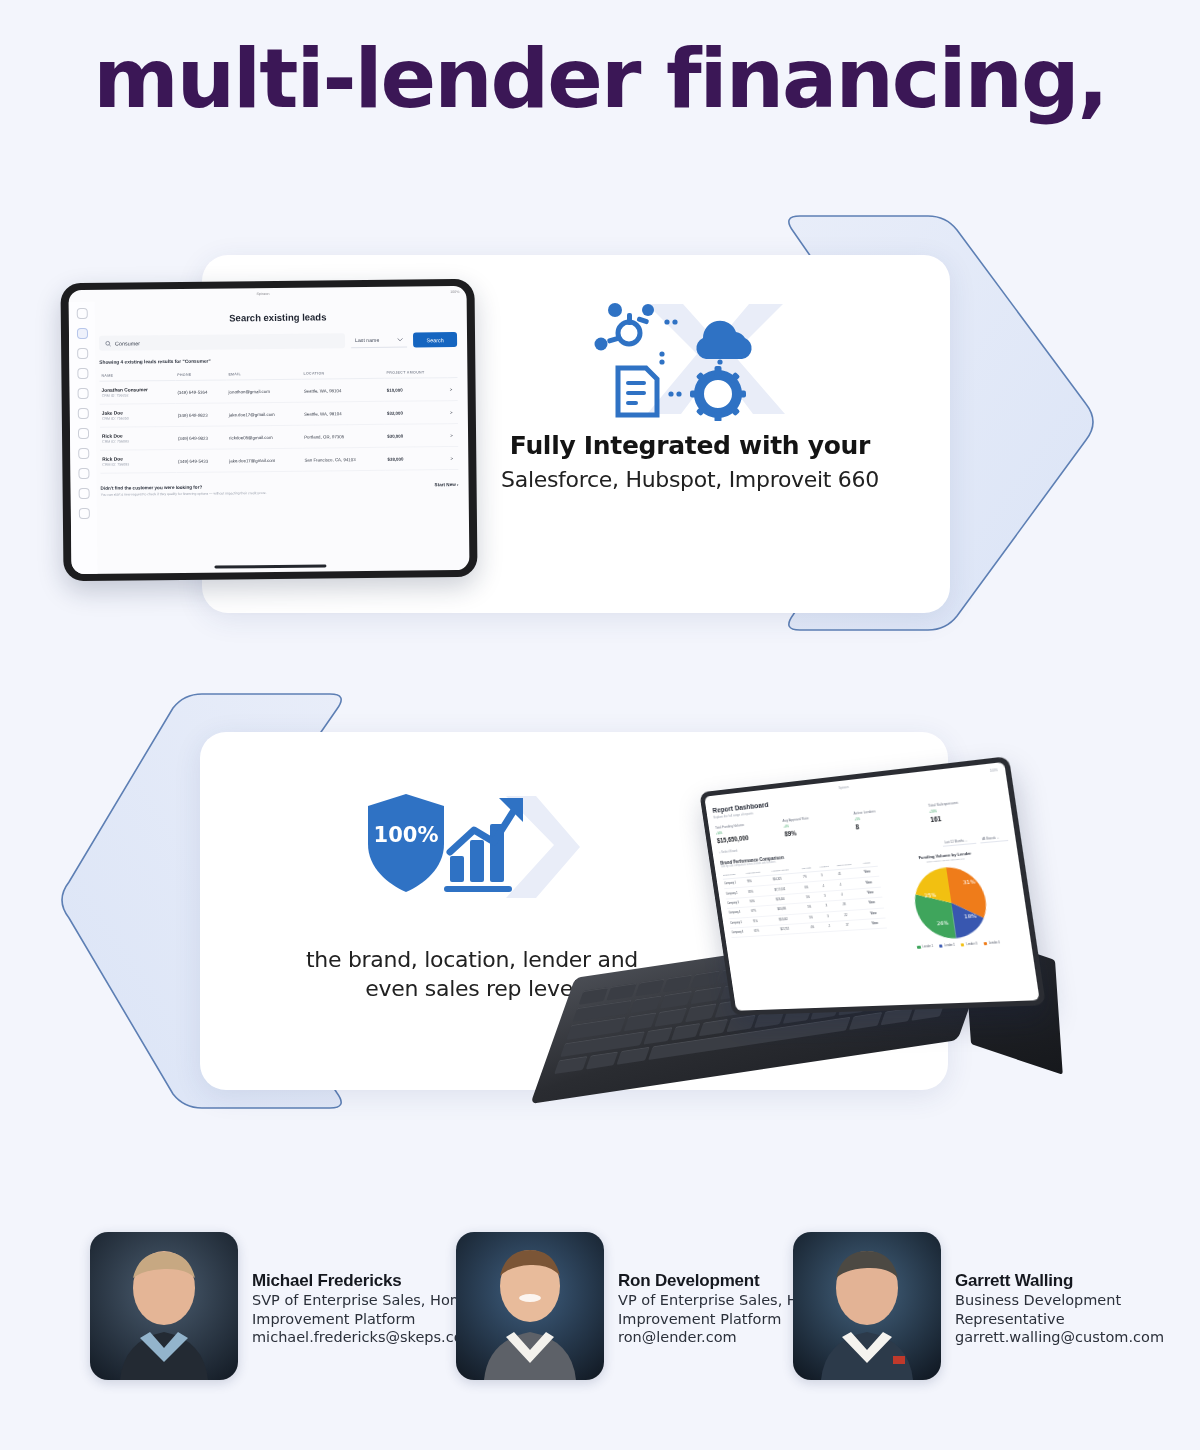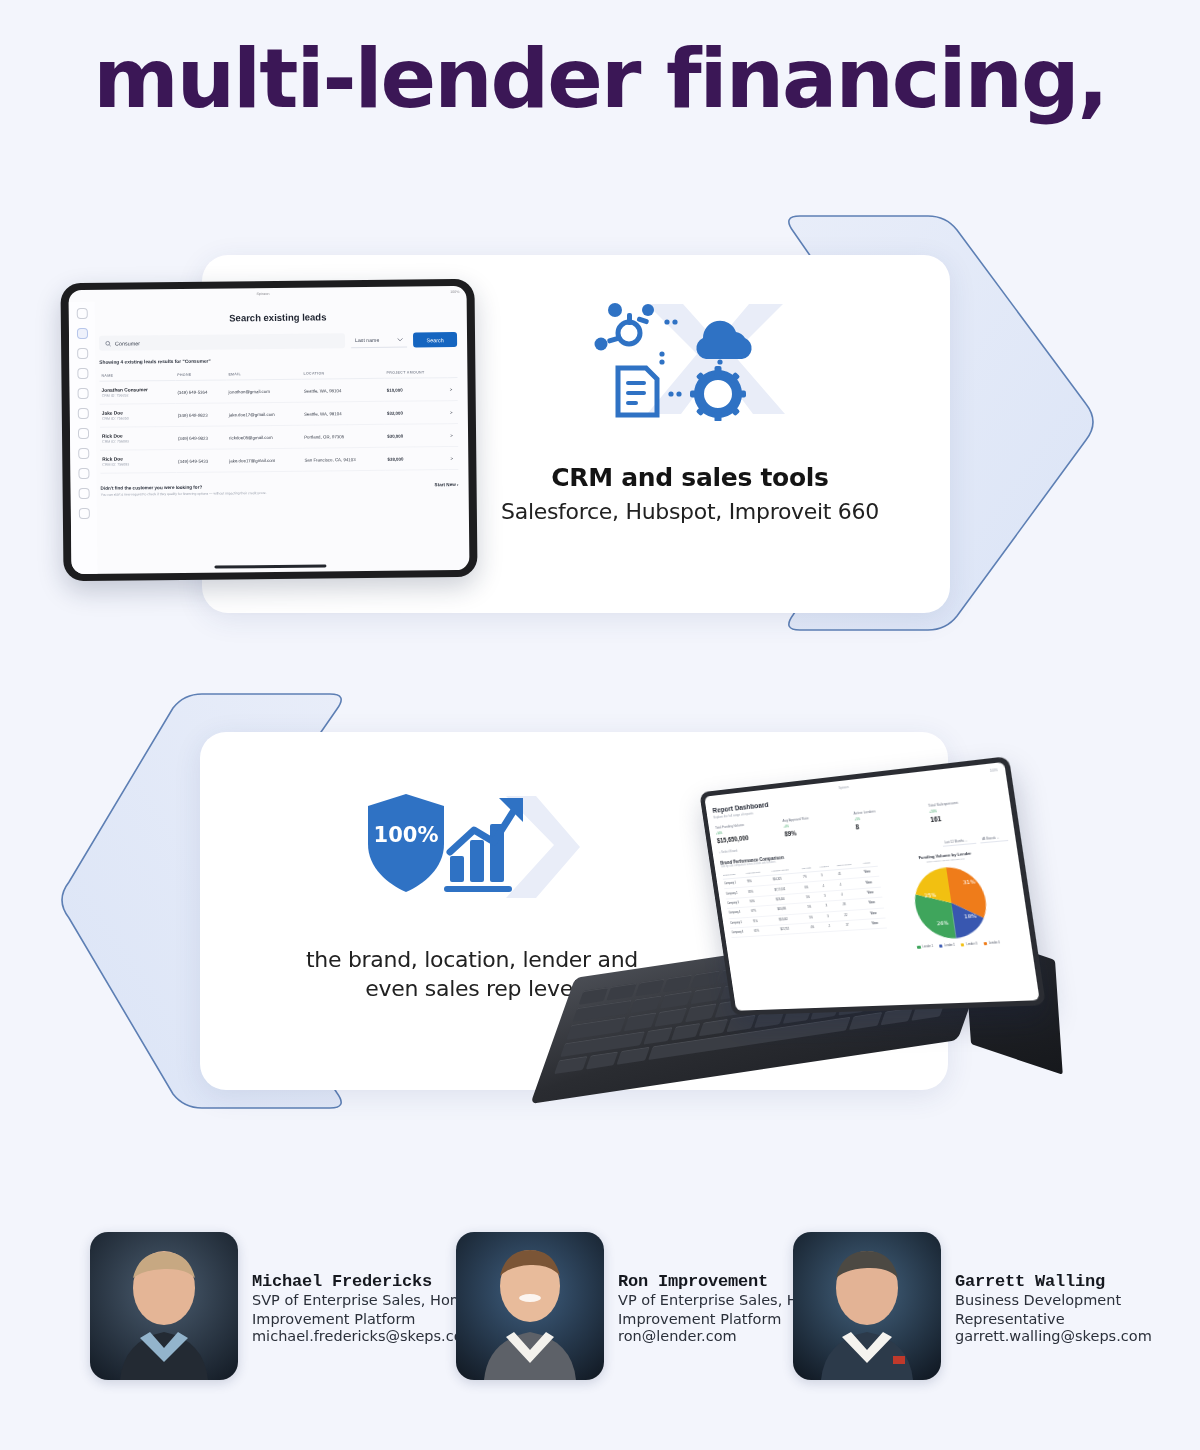--- a/index.html
+++ b/index.html
@@ -191,21 +191,21 @@
   .profiles { position: absolute; left: 0; top: 1232px; width: 1200px; display: flex; }
   .profile { display: flex; align-items: center; gap: 14px; }
   #p0 { position: absolute; left: 90px; }
   #p1 { position: absolute; left: 456px; }
   #p2 { position: absolute; left: 793px; }
   .avatar {
     width: 148px; height: 148px; border-radius: 18px; overflow: hidden;
     box-shadow: 0 3px 12px rgba(30,45,90,.18); flex: none; position: relative;
   }
   .pinfo { padding-top: 6px; }
-  .pname { font-size: 17px; font-weight: bold; color: #15181f; font-family:Liberation Mono, monospace; letter-spacing:-.2px;}
+  .pname { font-size: 17px; font-weight: bold; color: #15181f; font-family:Liberation Sans, sans-serif; letter-spacing:-.2px;}
   .prole { font-size: 14.5px; color: #2b303a; line-height: 1.24; margin-top: 1px; font-family:"DejaVu Sans",sans-serif;}
   .pmail { font-size: 14.5px; color: #2b303a; line-height: 1.24; font-family:"DejaVu Sans",sans-serif;}
 </style>
 </head>
 <body>
 
 <div class="page">
 
   <div class="title">multi-lender financing,</div>
 
@@ -279,22 +279,21 @@
         <circle cx="135" cy="58" r="2.6"></circle>
           <circle cx="135" cy="66" r="2.6"></circle>
         <circle cx="86" cy="98" r="2.6"></circle>
           <circle cx="94" cy="98" r="2.6"></circle>
       </g>
     </svg>
   </div>
 
   <div class="feat" id="feat-crm">
     <div class="headline">
-      <br>
-      <span>CRM and sales tools</span>
+      <span>Fully Integrated with your</span><br>
     </div>
     <div class="sub">
       <span>Salesforce, Hubspot, Improveit 660</span><br>
     </div>
   </div>
 
   <div id="tablet1">
     <div class="screen2 screen">
       <div class="t1-statusbar">
         <span></span>
@@ -702,21 +701,21 @@
             </defs>
           <rect width="148" height="148" fill="url(#bg1)"></rect>
           <ellipse cx="74" cy="54" rx="30" ry="36" fill="#e8bb9b"></ellipse>
           <path d="M44 44 q6 -26 30 -26 q24 0 30 26 q-10 -12 -30 -11 q-20 1 -30 11 Z" fill="#7b5536"></path>
           <path d="M28 148 q4 -40 46 -48 q42 8 46 48 Z" fill="#5d6168"></path>
           <path d="M58 100 l16 18 l16 -18 l8 5 l-24 26 l-24 -26 Z" fill="#f3f1ec"></path>
           <ellipse cx="74" cy="66" rx="11" ry="4" fill="#ffffff" opacity=".85"></ellipse>
         </svg>
       </div>
       <div class="pinfo">
-        <div class="pname">Ron Improvement</div>
+        <div class="pname">Ron Development</div>
         <div class="prole">VP of Enterprise Sales, Home</div>
         <div class="prole">Improvement Platform</div>
         <div class="pmail">ron@lender.com</div>
       </div>
     </div>
 
     <div class="profile" id="p2">
       <div class="avatar">
         <svg width="148" height="148" viewBox="0 0 148 148">
           <defs>
@@ -730,18 +729,18 @@
           <path d="M43 46 q6 -27 31 -27 q25 0 31 27 q-10 -11 -31 -10 q-21 1 -31 10 Z" fill="#4c4943"></path>
           <path d="M28 148 q4 -40 46 -48 q42 8 46 48 Z" fill="#2c3a4a"></path>
           <path d="M58 100 l16 18 l16 -18 l9 5 l-25 26 l-25 -26 Z" fill="#f5f3ef"></path>
           <rect x="100" y="124" width="12" height="8" fill="#c0392b"></rect>
         </svg>
       </div>
       <div class="pinfo">
         <div class="pname">Garrett Walling</div>
         <div class="prole">Business Development</div>
         <div class="prole">Representative</div>
-        <div class="pmail">garrett.walling@skeps.com</div>
+        <div class="pmail">garrett.walling@custom.com</div>
       </div>
     </div>
 
   </div>
 </div>
 
 </body></html>

